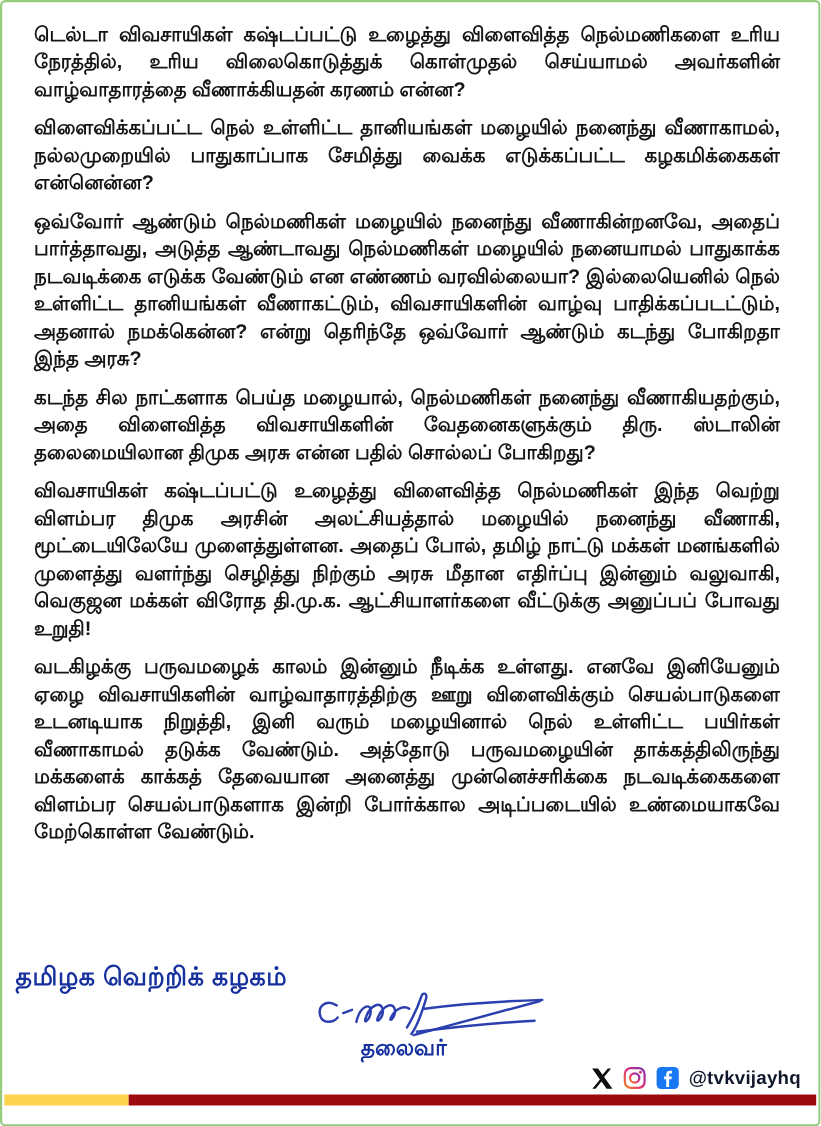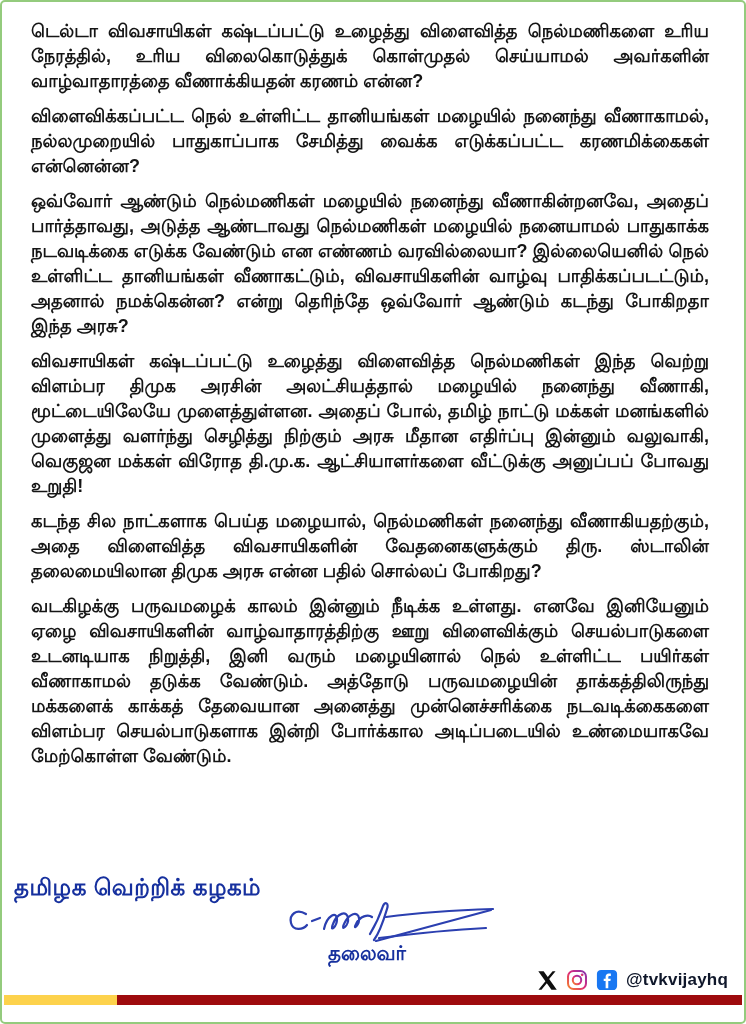--- a/index.html
+++ b/index.html
@@ -92,24 +92,24 @@
 
   .icon { display: block; }
 </style>
 </head>
 <body>
 
 <div class="page">
 
   <div class="content">
     <p>டெல்டா விவசாயிகள் கஷ்டப்பட்டு உழைத்து விளைவித்த நெல்மணிகளை உரிய நேரத்தில், உரிய விலைகொடுத்துக் கொள்முதல் செய்யாமல் அவர்களின் வாழ்வாதாரத்தை வீணாக்கியதன் கரணம் என்ன?</p>
-    <p>விளைவிக்கப்பட்ட நெல் உள்ளிட்ட தானியங்கள் மழையில் நனைந்து வீணாகாமல், நல்லமுறையில் பாதுகாப்பாக சேமித்து வைக்க எடுக்கப்பட்ட கரணமிக்கைகள் என்னென்ன?</p>
+    <p>விளைவிக்கப்பட்ட நெல் உள்ளிட்ட தானியங்கள் மழையில் நனைந்து வீணாகாமல், நல்லமுறையில் பாதுகாப்பாக சேமித்து வைக்க எடுக்கப்பட்ட கழகமிக்கைகள் என்னென்ன?</p>
     <p>ஒவ்வோர் ஆண்டும் நெல்மணிகள் மழையில் நனைந்து வீணாகின்றனவே, அதைப் பார்த்தாவது, அடுத்த ஆண்டாவது நெல்மணிகள் மழையில் நனையாமல் பாதுகாக்க நடவடிக்கை எடுக்க வேண்டும் என எண்ணம் வரவில்லையா? இல்லையெனில் நெல் உள்ளிட்ட தானியங்கள் வீணாகட்டும், விவசாயிகளின் வாழ்வு பாதிக்கப்படட்டும், அதனால் நமக்கென்ன? என்று தெரிந்தே ஒவ்வோர் ஆண்டும் கடந்து போகிறதா இந்த அரசு?</p>
+    <p>கடந்த சில நாட்களாக பெய்த மழையால், நெல்மணிகள் நனைந்து வீணாகியதற்கும், அதை விளைவித்த விவசாயிகளின் வேதனைகளுக்கும் திரு. ஸ்டாலின் தலைமையிலான திமுக அரசு என்ன பதில் சொல்லப் போகிறது?</p>
     <p>விவசாயிகள் கஷ்டப்பட்டு உழைத்து விளைவித்த நெல்மணிகள் இந்த வெற்று விளம்பர திமுக அரசின் அலட்சியத்தால் மழையில் நனைந்து வீணாகி, மூட்டையிலேயே முளைத்துள்ளன. அதைப் போல், தமிழ் நாட்டு மக்கள் மனங்களில் முளைத்து வளர்ந்து செழித்து நிற்கும் அரசு மீதான எதிர்ப்பு இன்னும் வலுவாகி, வெகுஜன மக்கள் விரோத தி.மு.க. ஆட்சியாளர்களை வீட்டுக்கு அனுப்பப் போவது உறுதி!</p>
-    <p>கடந்த சில நாட்களாக பெய்த மழையால், நெல்மணிகள் நனைந்து வீணாகியதற்கும், அதை விளைவித்த விவசாயிகளின் வேதனைகளுக்கும் திரு. ஸ்டாலின் தலைமையிலான திமுக அரசு என்ன பதில் சொல்லப் போகிறது?</p>
     <p>வடகிழக்கு பருவமழைக் காலம் இன்னும் நீடிக்க உள்ளது. எனவே இனியேனும் ஏழை விவசாயிகளின் வாழ்வாதாரத்திற்கு ஊறு விளைவிக்கும் செயல்பாடுகளை உடனடியாக நிறுத்தி, இனி வரும் மழையினால் நெல் உள்ளிட்ட பயிர்கள் வீணாகாமல் தடுக்க வேண்டும். அத்தோடு பருவமழையின் தாக்கத்திலிருந்து மக்களைக் காக்கத் தேவையான அனைத்து முன்னெச்சரிக்கை நடவடிக்கைகளை விளம்பர செயல்பாடுகளாக இன்றி போர்க்கால அடிப்படையில் உண்மையாகவே மேற்கொள்ள வேண்டும்.</p>
   </div>
 
   <div class="org-title">தமிழக வெற்றிக் கழகம்</div>
 
   <svg class="signature" viewBox="0 0 212 46" fill="none" xmlns="http://www.w3.org/2000/svg">
     <g stroke="#2b3fb0" stroke-width="2.2" stroke-linecap="round" stroke-linejoin="round" fill="none">
       <path d="M20,12 C10,6 3,13 5,21 C7,29 17,28 21,23"></path>
       <path d="M26,19 l8,-3"></path>
       <path d="M38,27 C41,13 51,9 51,17 C51,25 43,31 47,22 C51,11 61,8 62,16 C63,24 54,30 58,22 C63,11 72,9 73,16 C74,23 66,29 70,22 C74,14 82,12 86,15"></path>

